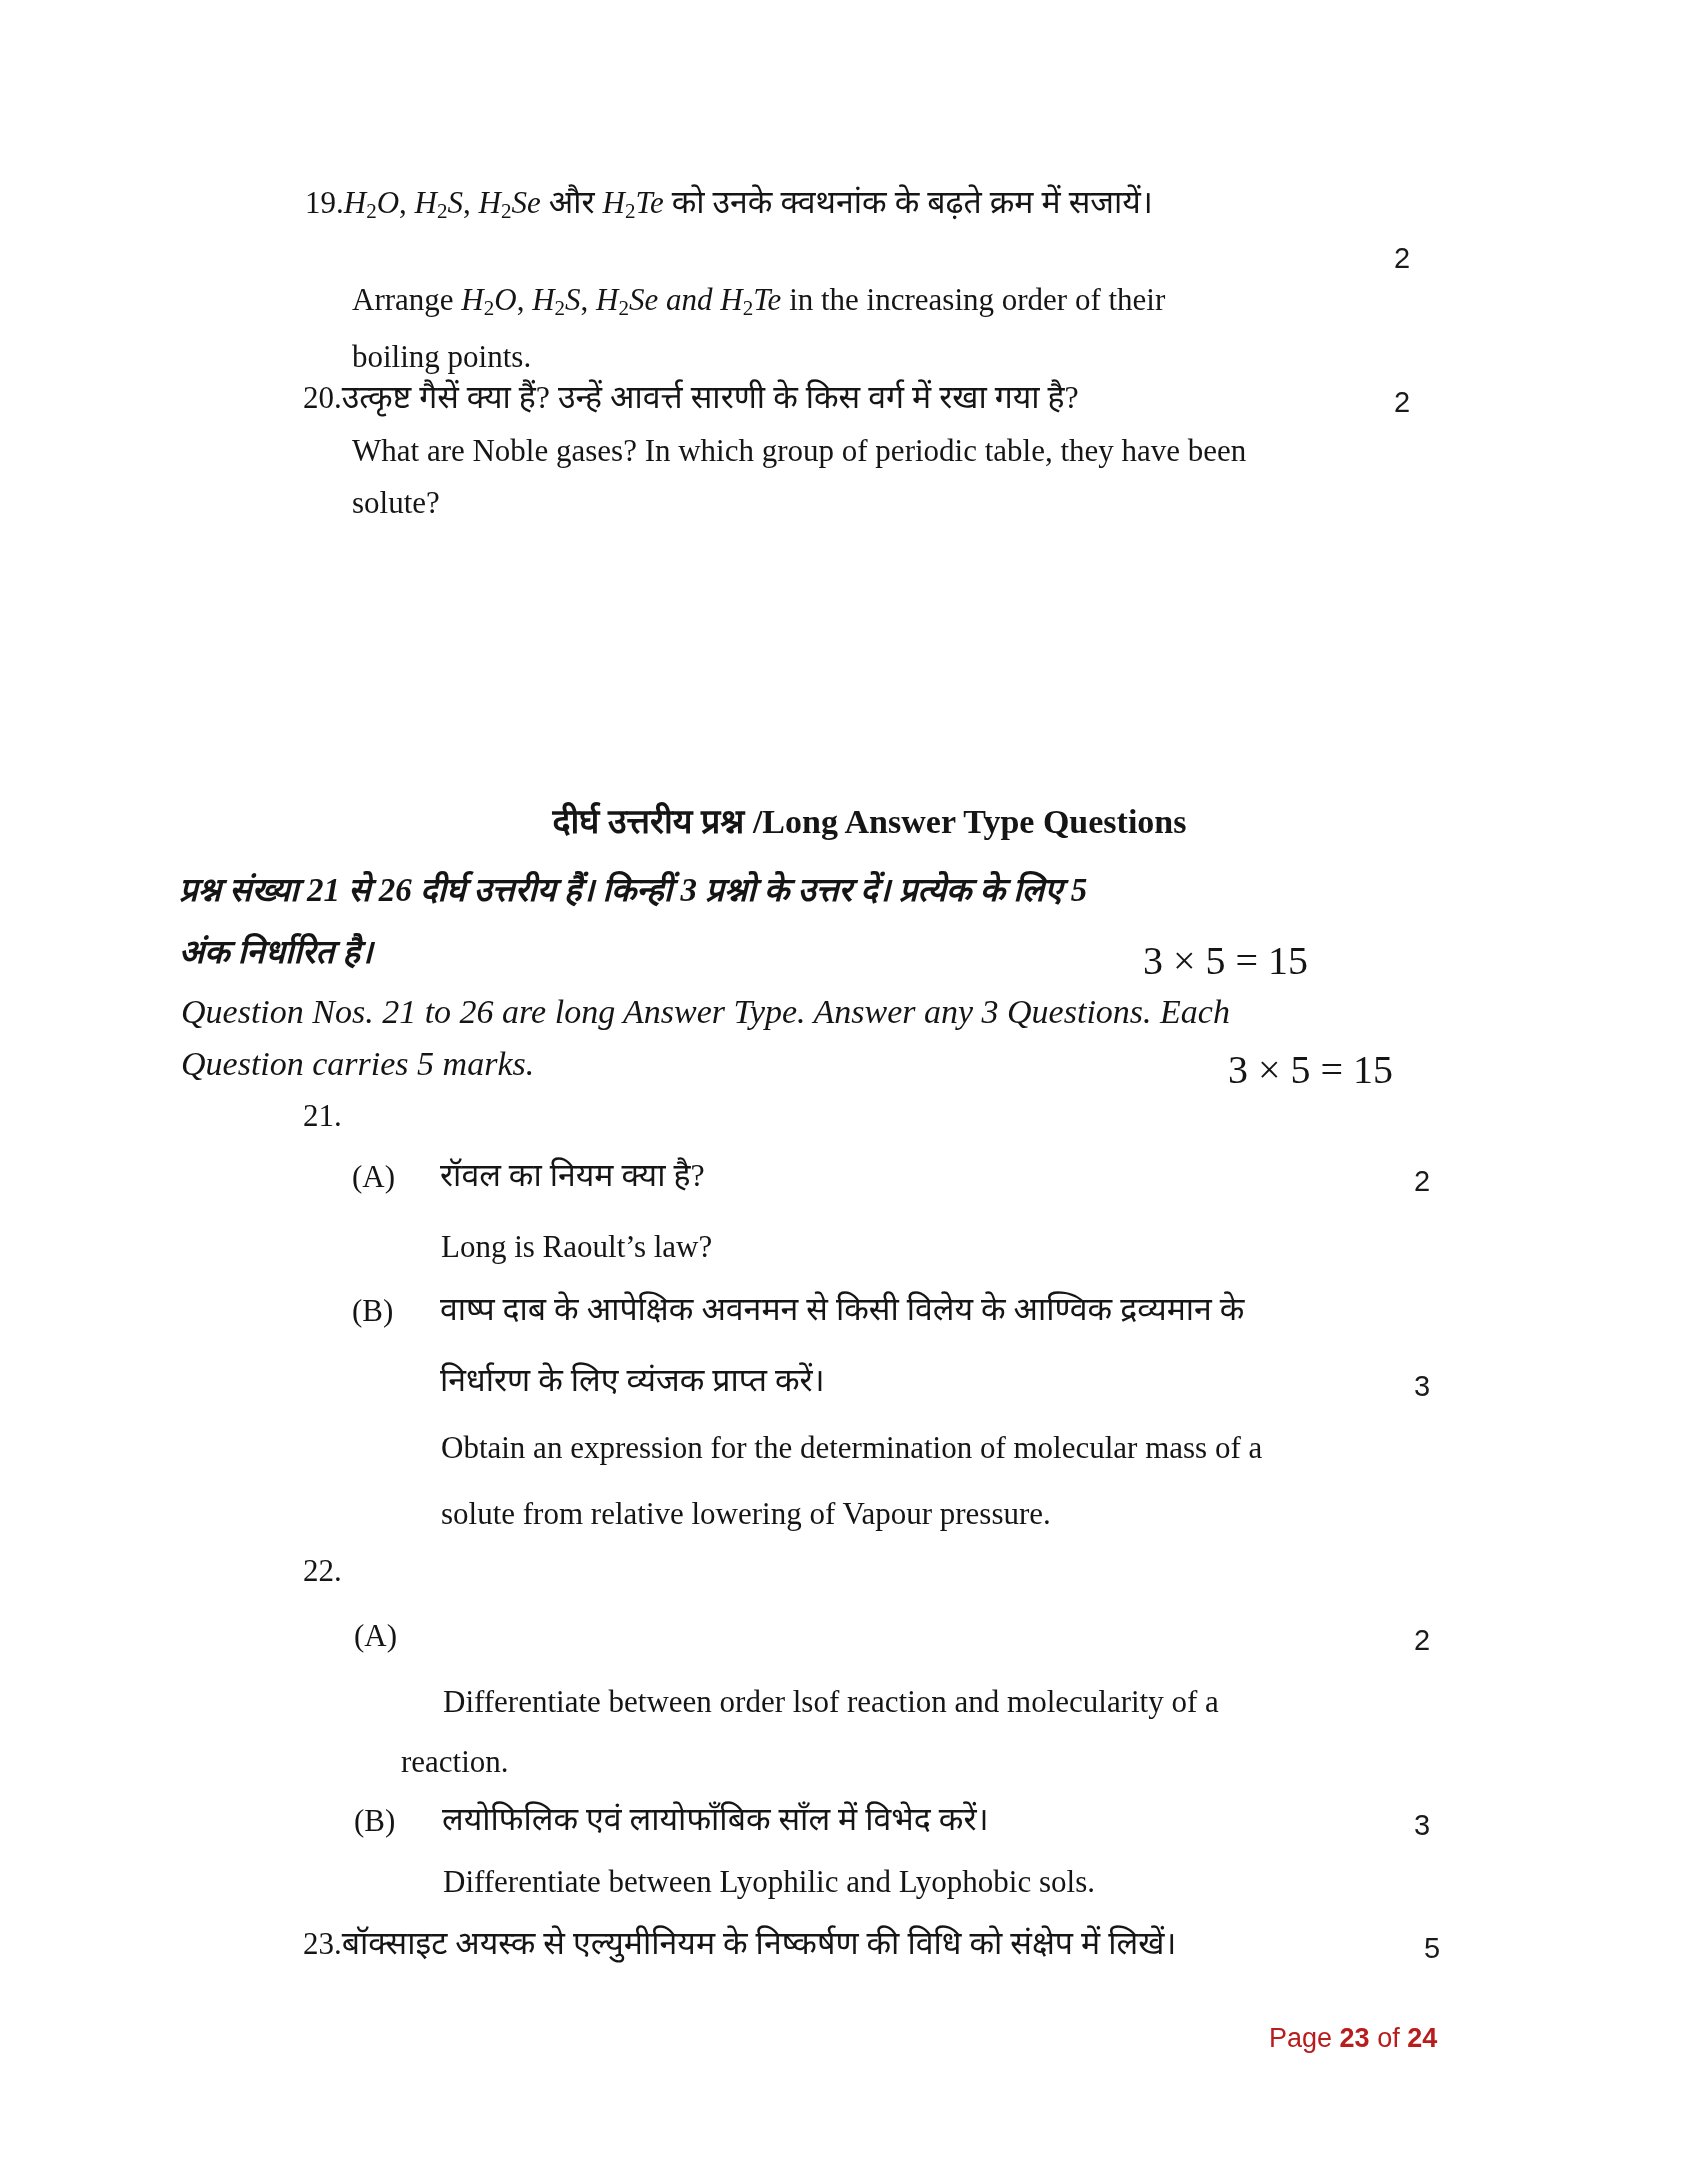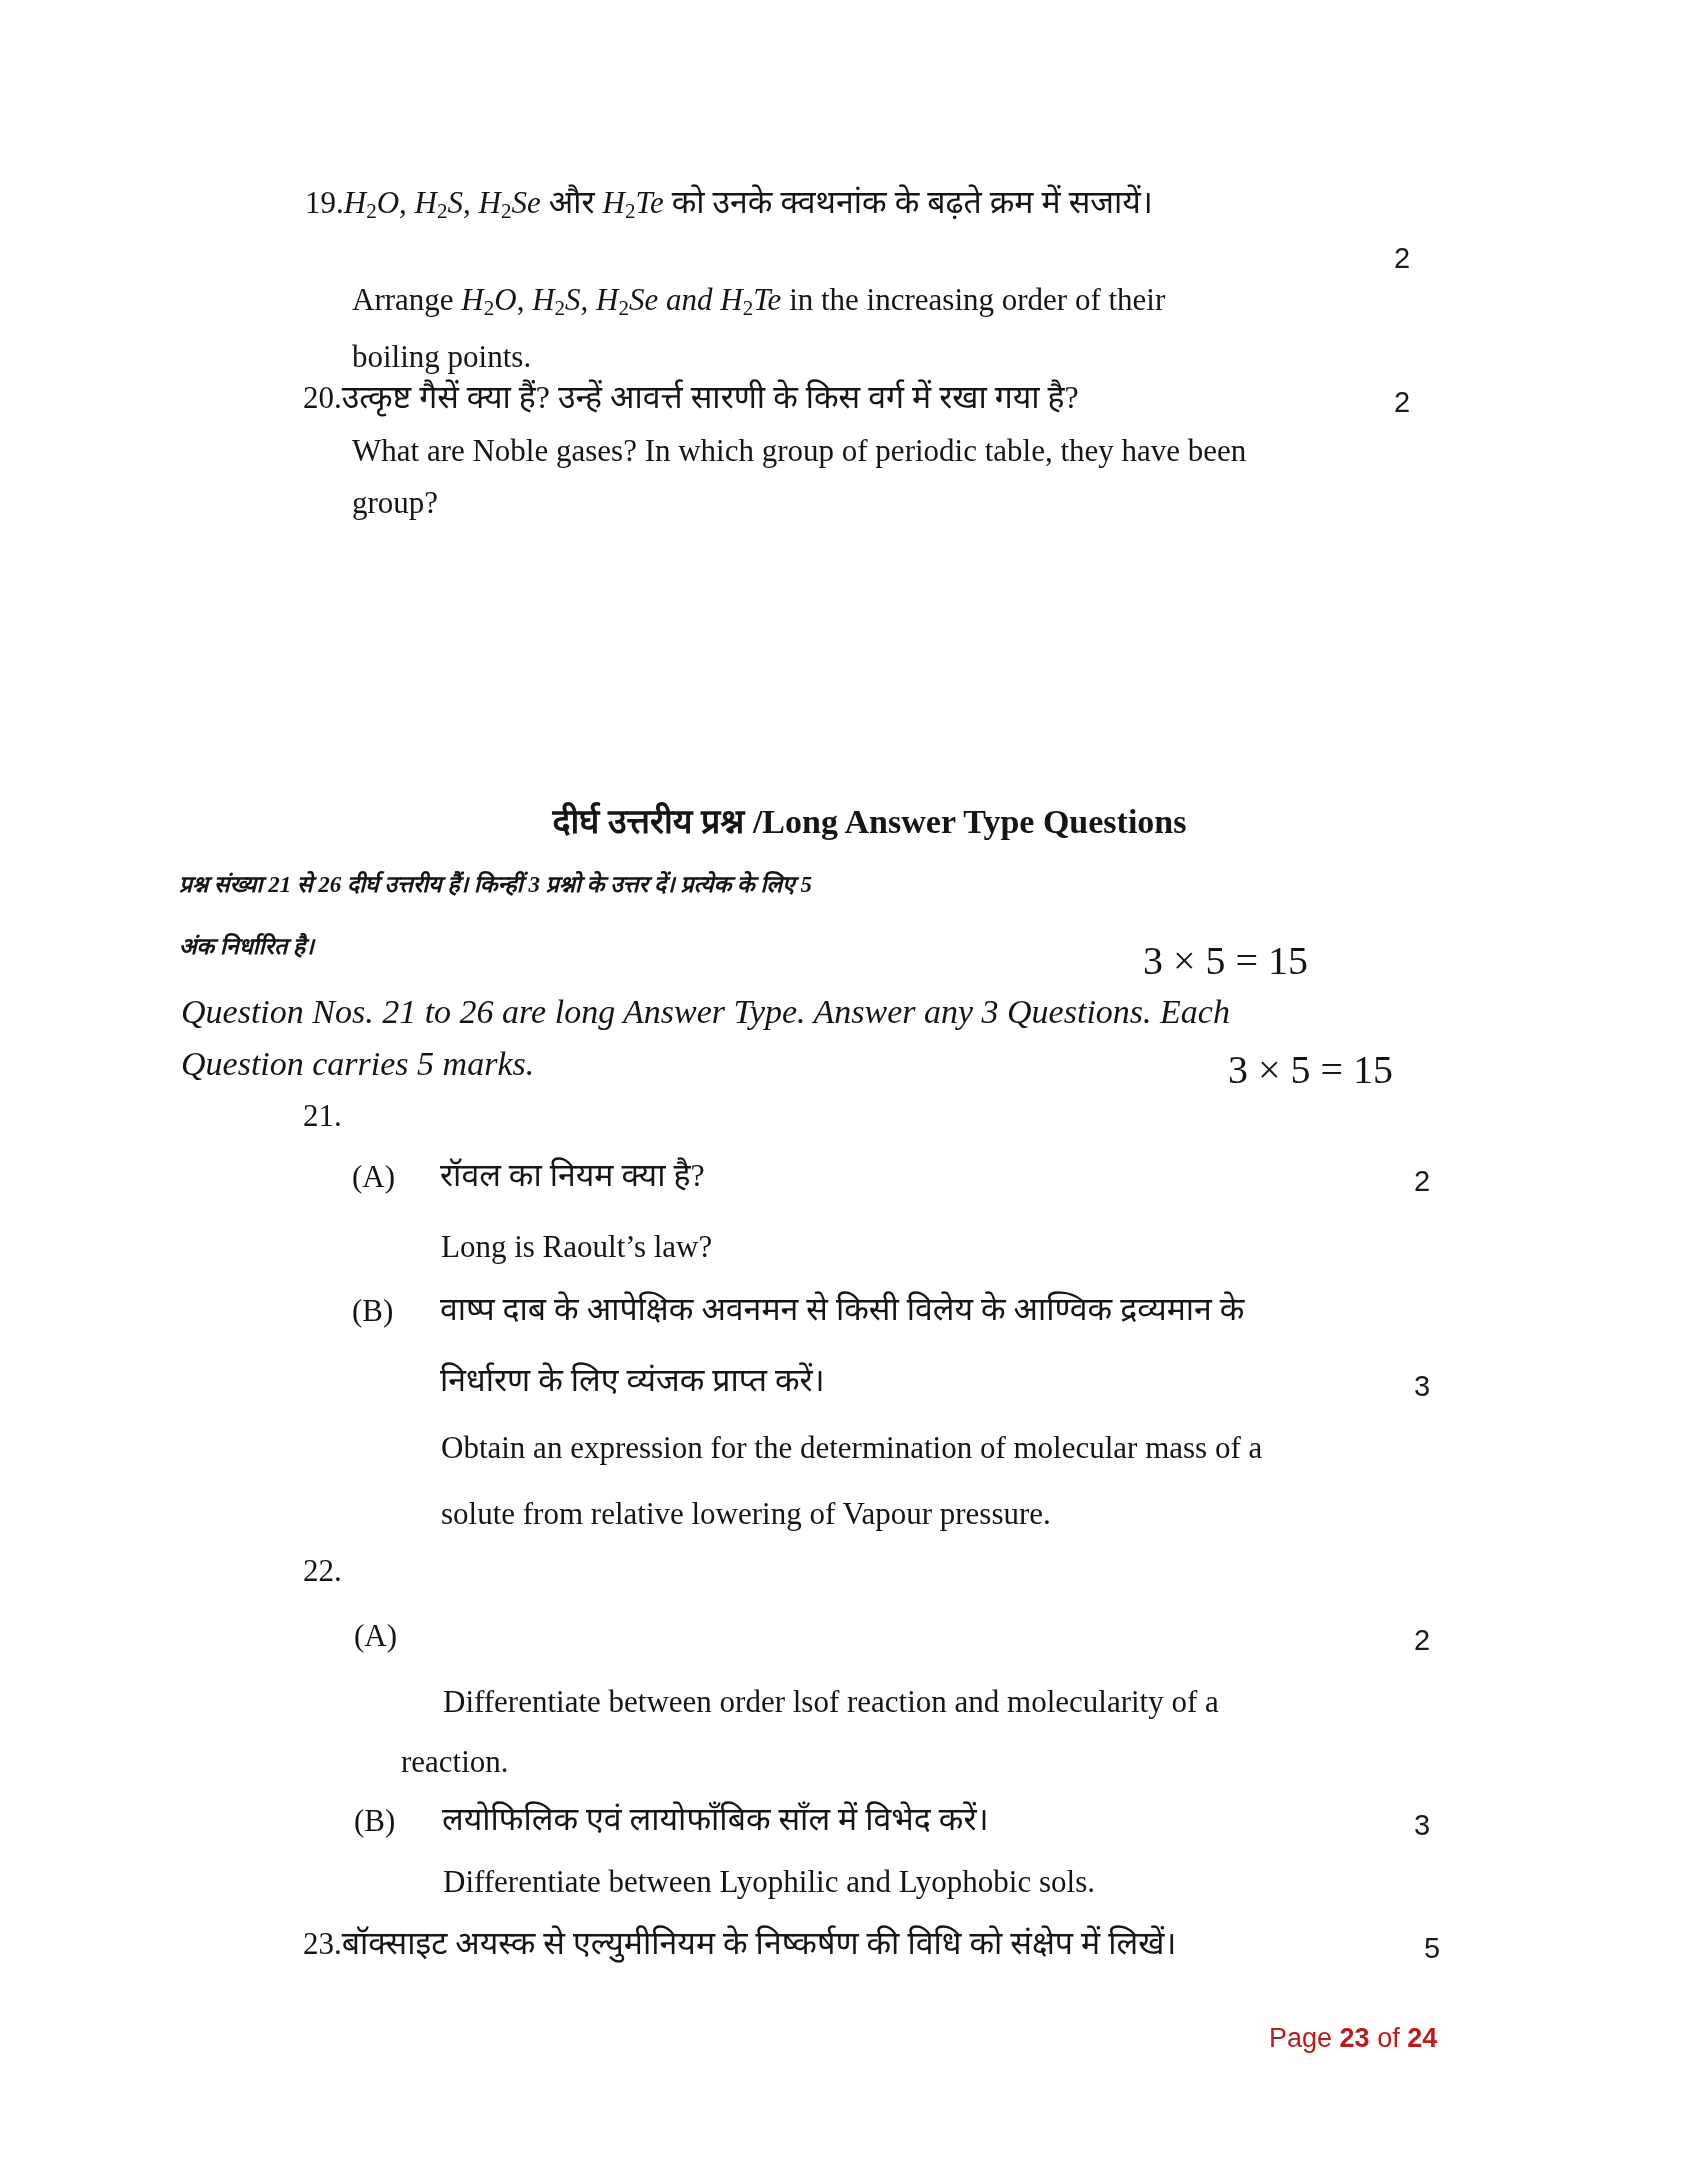--- a/index.html
+++ b/index.html
@@ -22,21 +22,21 @@
   .body-hi{font-size:32px;}
   .qnum{font-family:"Liberation Serif","DejaVu Serif",serif;font-size:31px;}
   .mi{font-style:italic;}
   sub{font-size:68%;line-height:0;vertical-align:-0.22em;}
   .dv{font-style:normal;font-size:32px;}
   .marks{font-family:"Liberation Sans","DejaVu Sans",sans-serif;font-size:29px;color:#1a1a1a;}
   .heading{
     left:0;width:1683px;text-align:center;
     font-weight:700;font-size:34px;padding-left:28px;
   }
-  .instr-hi{font-weight:700;font-style:italic;font-size:23px;}
+  .instr-hi{font-weight:700;font-style:italic;font-size:33px;}
   .instr-en{font-style:italic;font-size:34px;}
   .instr-marks{font-size:40px;text-align:center;}
   .footer{font-size:27px;color:#b91c1c;}
   .footer b{font-weight:700;}
 </style>
 </head>
 <body>
 
 <div class="page">
 
@@ -45,21 +45,21 @@
   </div>
   <div class="line marks" style="left:1394px;top:241px;">2</div>
   <div class="line serif body-en" style="left:352px;top:281px;"><span>Arrange </span><span class="mi">H</span><sub>2</sub><span class="mi">O</span><span>, </span><span class="mi">H</span><sub>2</sub><span class="mi">S</span><span>, </span><span class="mi">H</span><sub>2</sub><span class="mi">Se</span><span> </span><span class="mi">and</span><span> </span><span class="mi">H</span><sub>2</sub><span class="mi">Te</span><span> in the increasing order of their</span></div>
   <div class="line serif body-en" style="left:352px;top:338px;">boiling points.</div>
 
   <div class="line serif" style="left:303px;top:378px;">
     <span class="qnum">20.</span><span class="body-hi">उत्कृष्ट गैसें क्या हैं? उन्हें आवर्त्त सारणी के किस वर्ग में रखा गया है?</span>
   </div>
   <div class="line marks" style="left:1394px;top:385px;">2</div>
   <div class="line serif body-en" style="left:352px;top:432px;">What are Noble gases? In which group of periodic table, they have been</div>
-  <div class="line serif body-en" style="left:352px;top:484px;">group?</div>
+  <div class="line serif body-en" style="left:352px;top:484px;">solute?</div>
 
   <div class="line serif heading" style="top:802px;">दीर्घ उत्तरीय प्रश्न /Long Answer Type Questions</div>
 
   <div class="line serif instr-hi" style="left:179px;top:871px;">प्रश्न संख्या 21 से 26 दीर्घ उत्तरीय हैं। किन्हीं 3 प्रश्नो के उत्तर दें। प्रत्येक के लिए 5</div>
   <div class="line serif instr-hi" style="left:179px;top:933px;">अंक निर्धारित है।</div>
   <div class="line serif instr-marks" style="left:1143px;top:937px;">3 × 5 = 15</div>
 
   <div class="line serif instr-en" style="left:181px;top:992px;">Question Nos. 21 to 26 are long Answer Type. Answer any 3 Questions. Each</div>
   <div class="line serif instr-en" style="left:181px;top:1044px;">Question carries 5 marks.</div>
   <div class="line serif instr-marks" style="left:1228px;top:1046px;">3 × 5 = 15</div>

